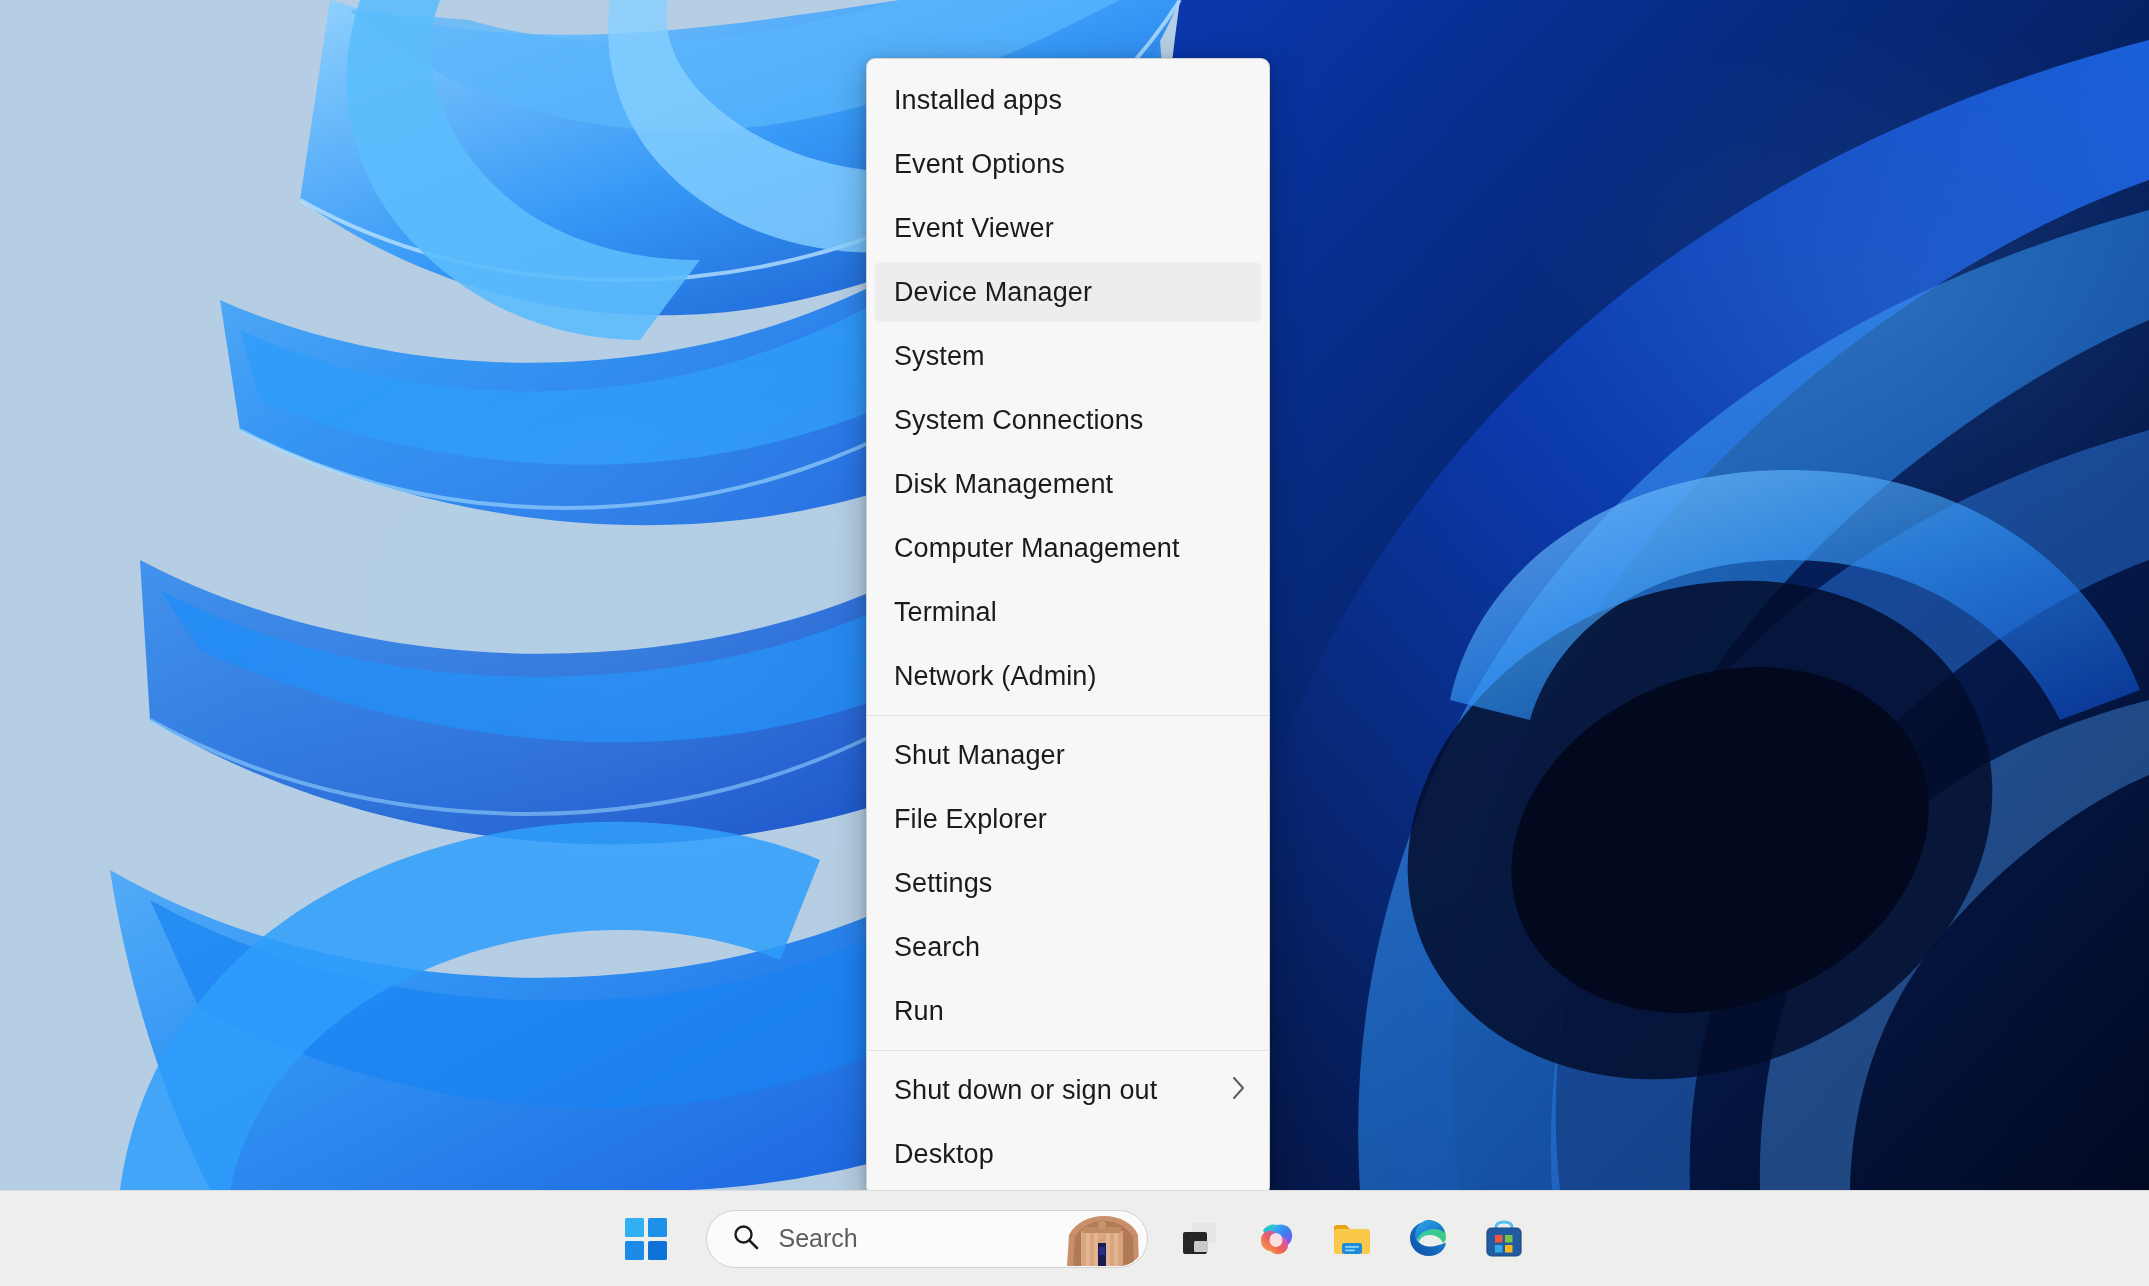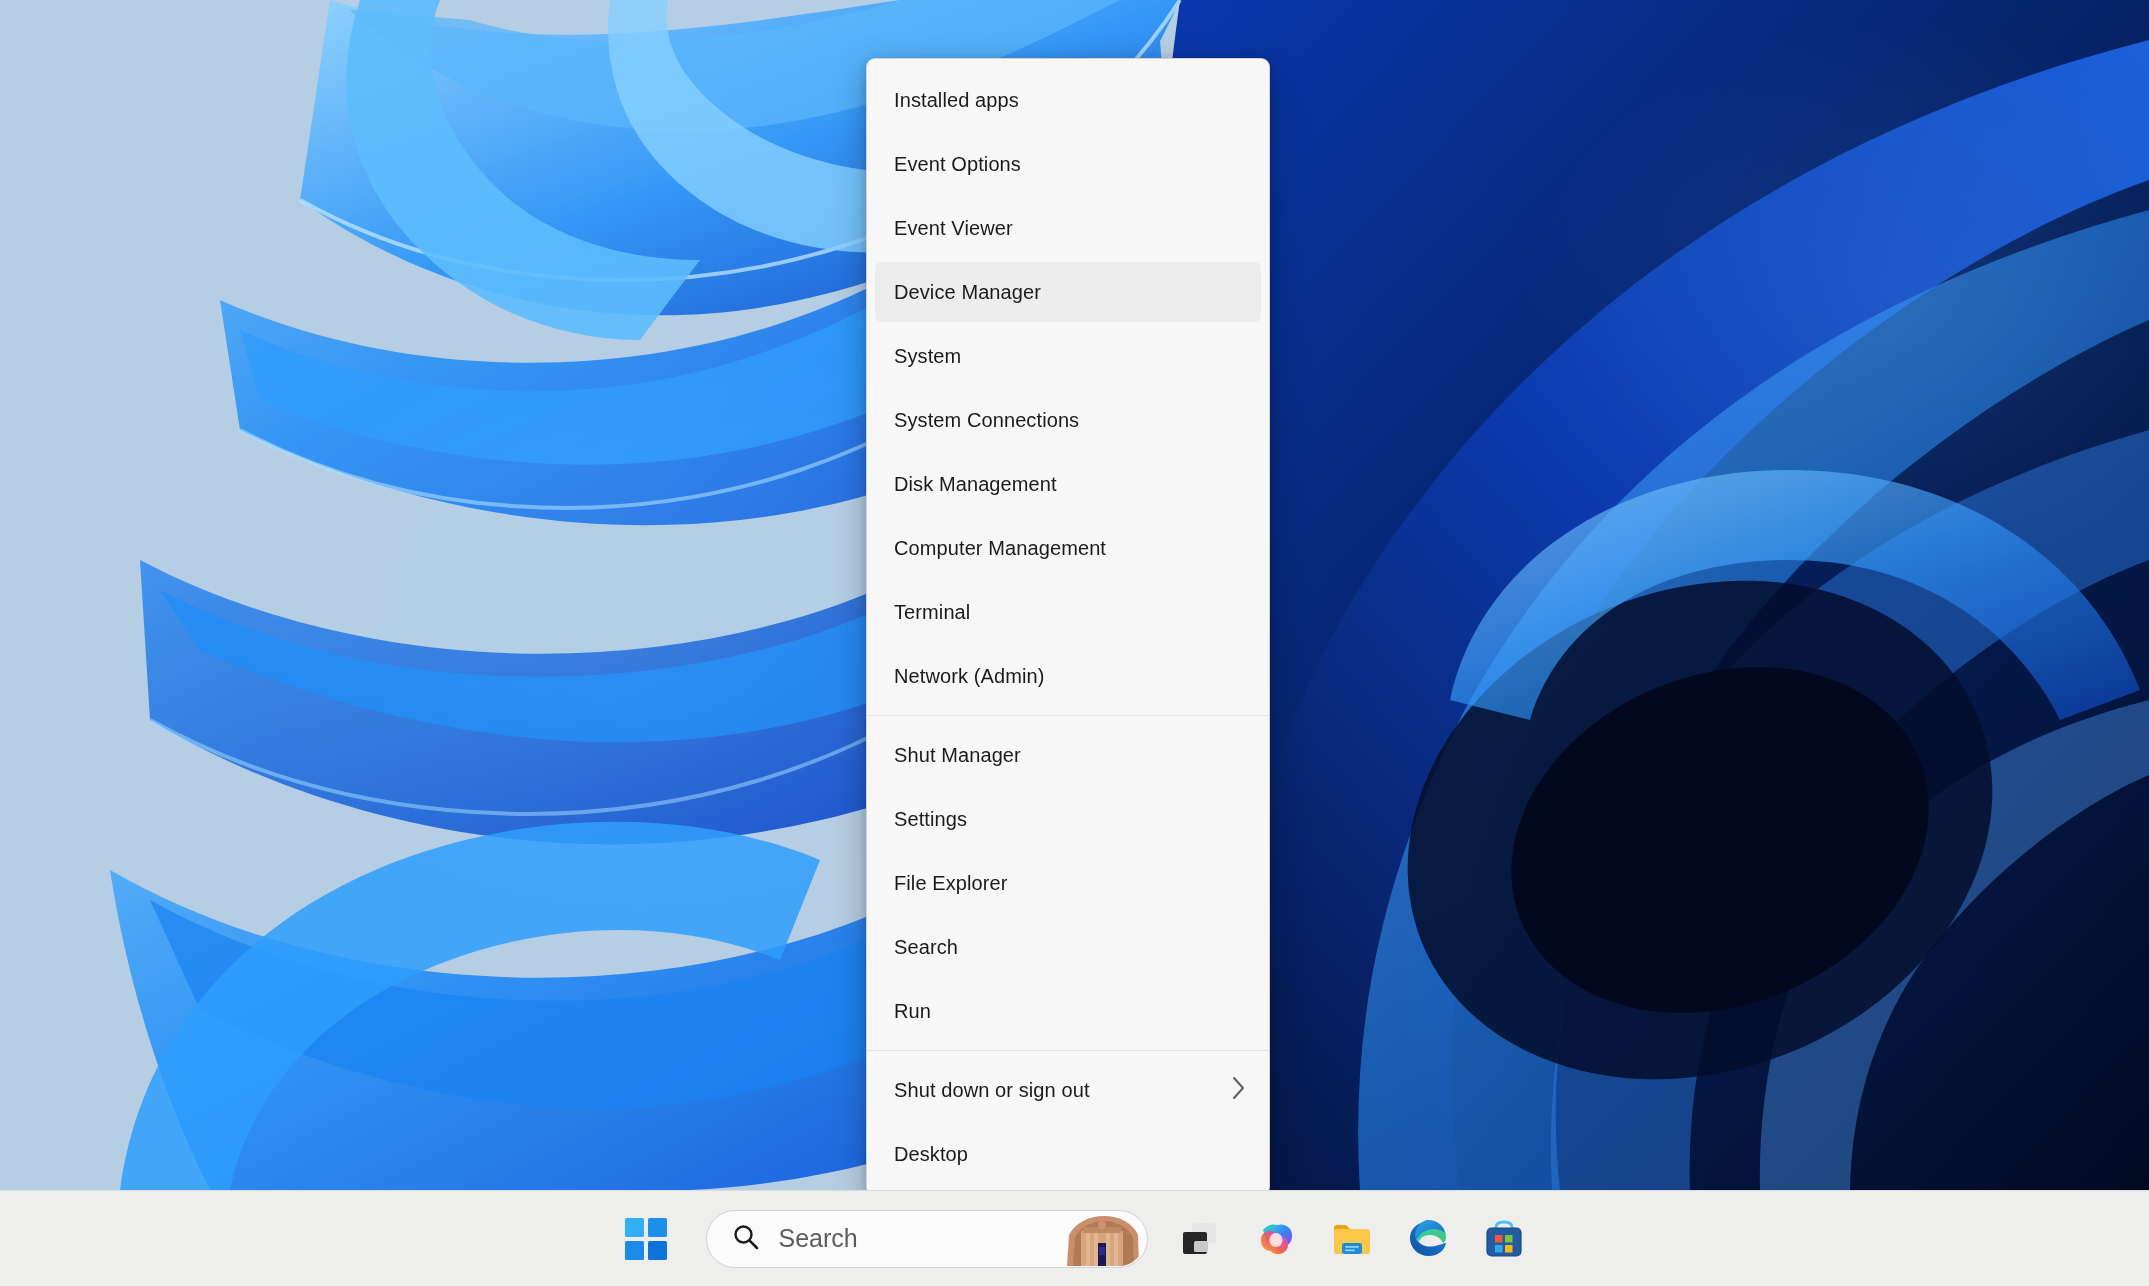--- a/index.html
+++ b/index.html
@@ -56,21 +56,21 @@
   }
   .menu-item .hl {
     position: absolute;
     left: 8px; right: 8px; top: 2px; bottom: 2px;
     border-radius: 6px;
     background: transparent;
   }
   .menu-item.selected .hl { background: #ededed; }
   .menu-item .label {
     position: relative;
-    font-size: 20px;
+    font-size: 27px;
     color: #1b1b1b;
     letter-spacing: 0.1px;
     line-height: 1;
     white-space: nowrap;
   }
   .menu-item .chevron {
     position: relative;
     margin-left: auto;
     color: #5c5c5c;
   }
@@ -261,25 +261,25 @@
     </div>
 
     <div class="menu-divider"></div>
 
     <div class="menu-item">
       <span class="hl"></span>
       <span class="label">Shut Manager</span>
     </div>
     <div class="menu-item">
       <span class="hl"></span>
+      <span class="label">File Explorer</span>
+    </div>
+    <div class="menu-item">
+      <span class="hl"></span>
       <span class="label">Settings</span>
-    </div>
-    <div class="menu-item">
-      <span class="hl"></span>
-      <span class="label">File Explorer</span>
     </div>
     <div class="menu-item">
       <span class="hl"></span>
       <span class="label">Search</span>
     </div>
     <div class="menu-item">
       <span class="hl"></span>
       <span class="label">Run</span>
     </div>
 

